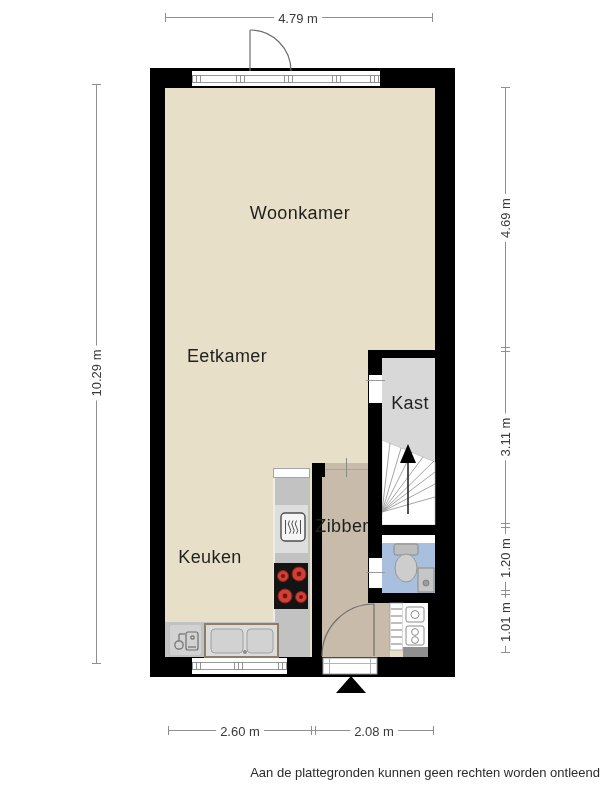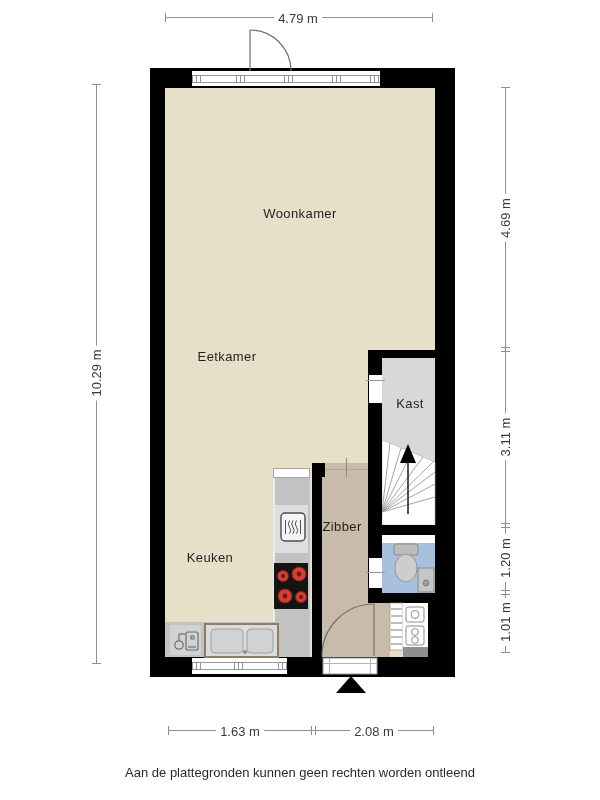--- a/index.html
+++ b/index.html
@@ -1,24 +1,24 @@
 <!DOCTYPE html>
 <html><head>
 <meta charset="utf-8">
 <style>
   html,body{margin:0;padding:0;background:#fff;}
   #canvas{position:relative;width:600px;height:800px;background:#ffffff;
           font-family:"Liberation Sans", sans-serif;overflow:hidden;}
   #plan-svg{position:absolute;left:0;top:0;}
-  .room-label{position:absolute;transform:translate(-50%,-50%);font-size:13px;
+  .room-label{position:absolute;transform:translate(-50%,-50%);font-size:18px;
               color:#1f1f1f;letter-spacing:.4px;white-space:nowrap;}
   .dim{position:absolute;transform:translate(-50%,-50%);font-size:13px;color:#3a3a3a;
        background:#fff;padding:0 4px;white-space:nowrap;line-height:15px;}
   .dim.v{transform:translate(-50%,-50%) rotate(-90deg);}
-  .footer-line{position:absolute;left:0;width:600px;text-align:center;color:#2b2b2b;
+  .footer-line{position:absolute;left:0;width:600px;text-align:right;color:#2b2b2b;
                font-size:13px;white-space:nowrap;}
 </style>
 </head>
 <body>
 
 <div id="canvas">
 
   <svg id="plan-svg" width="600" height="800" viewBox="0 0 600 800">
 
     <g stroke="#8f8f8f" stroke-width="1">
@@ -234,17 +234,17 @@
   <div class="room-label" style="left:210px;top:557px">Keuken</div>
   <div class="room-label" style="left:342px;top:526px">Zibber</div>
   <div class="room-label" style="left:410px;top:403px">Kast</div>
 
   <div class="dim" style="left:298px;top:18px">4.79 m</div>
   <div class="dim v" style="left:96px;top:373px">10.29 m</div>
   <div class="dim v" style="left:505px;top:218px">4.69 m</div>
   <div class="dim v" style="left:505px;top:437px">3.11 m</div>
   <div class="dim v" style="left:505px;top:558px">1.20 m</div>
   <div class="dim v" style="left:505px;top:622px">1.01 m</div>
-  <div class="dim" style="left:240px;top:731px">1.63 m</div>
+  <div class="dim" style="left:240px;top:731px">2.60 m</div>
   <div class="dim" style="left:374px;top:731px">2.08 m</div>
 
   <div class="footer-line" style="top:765px">Aan de plattegronden kunnen geen rechten worden ontleend</div>
 </div>
 
 </body></html>

